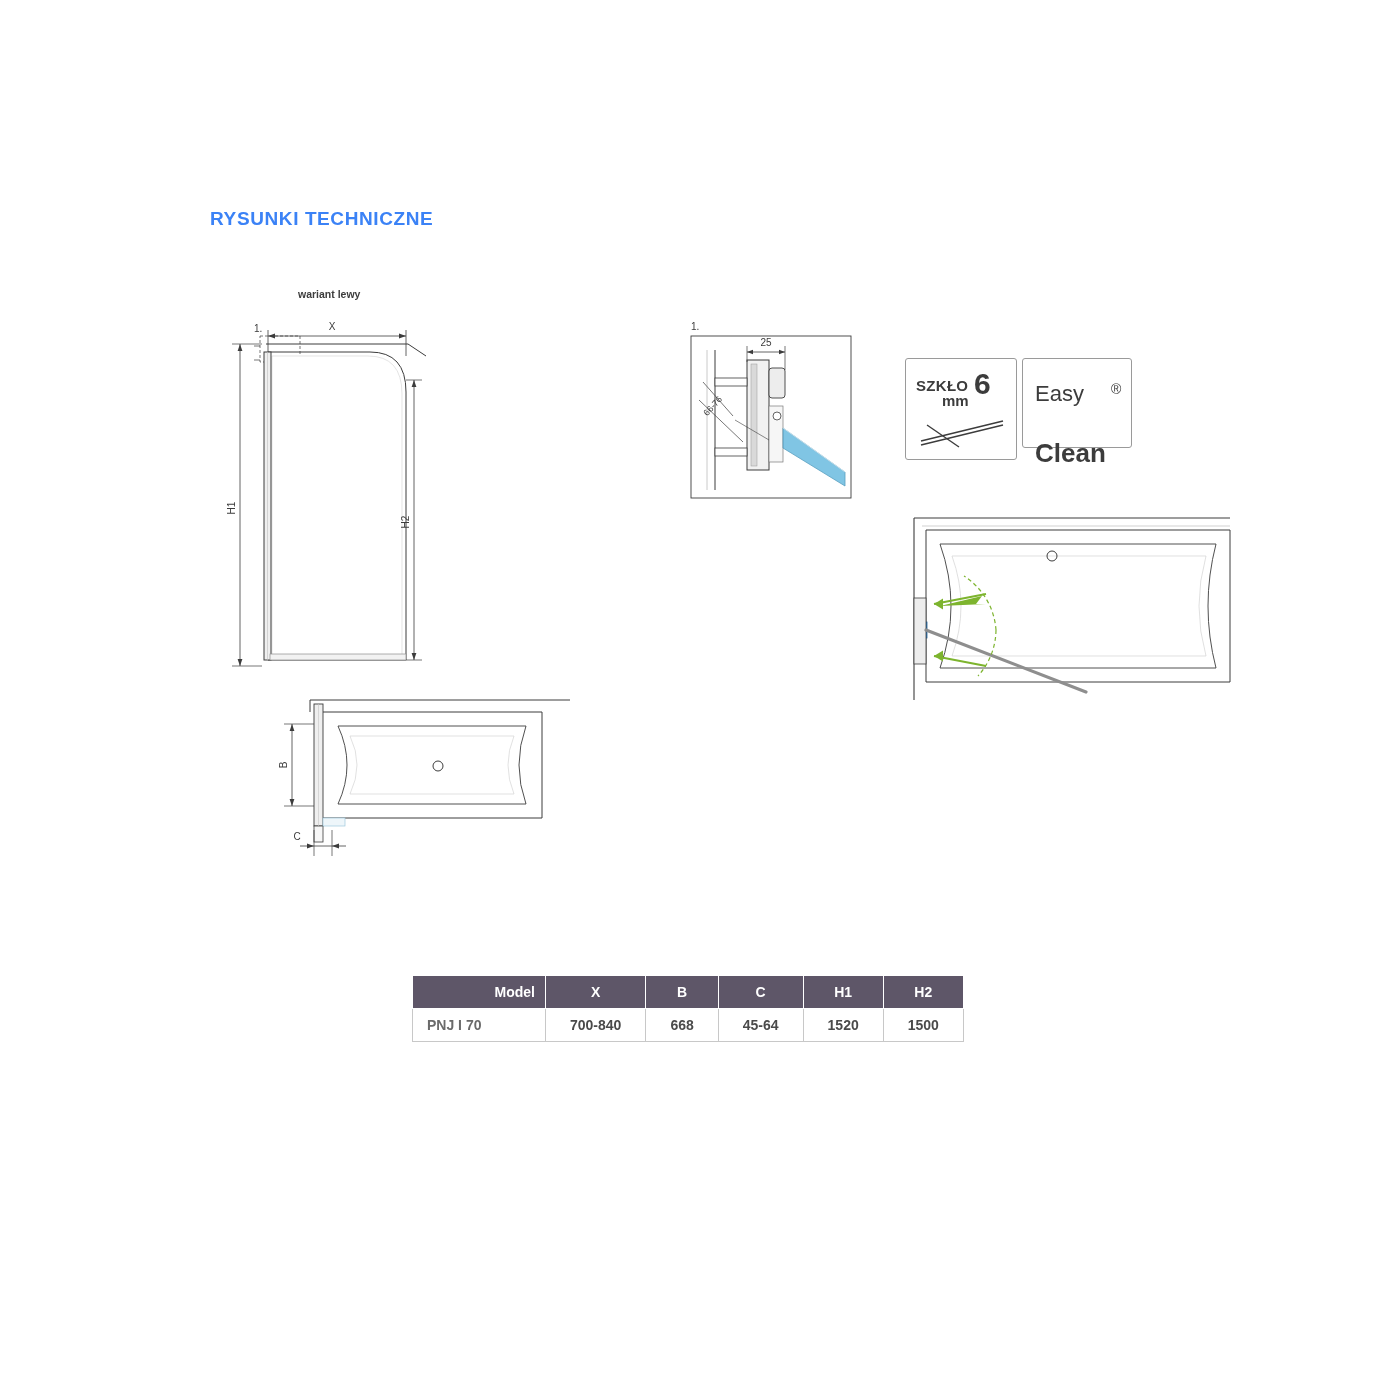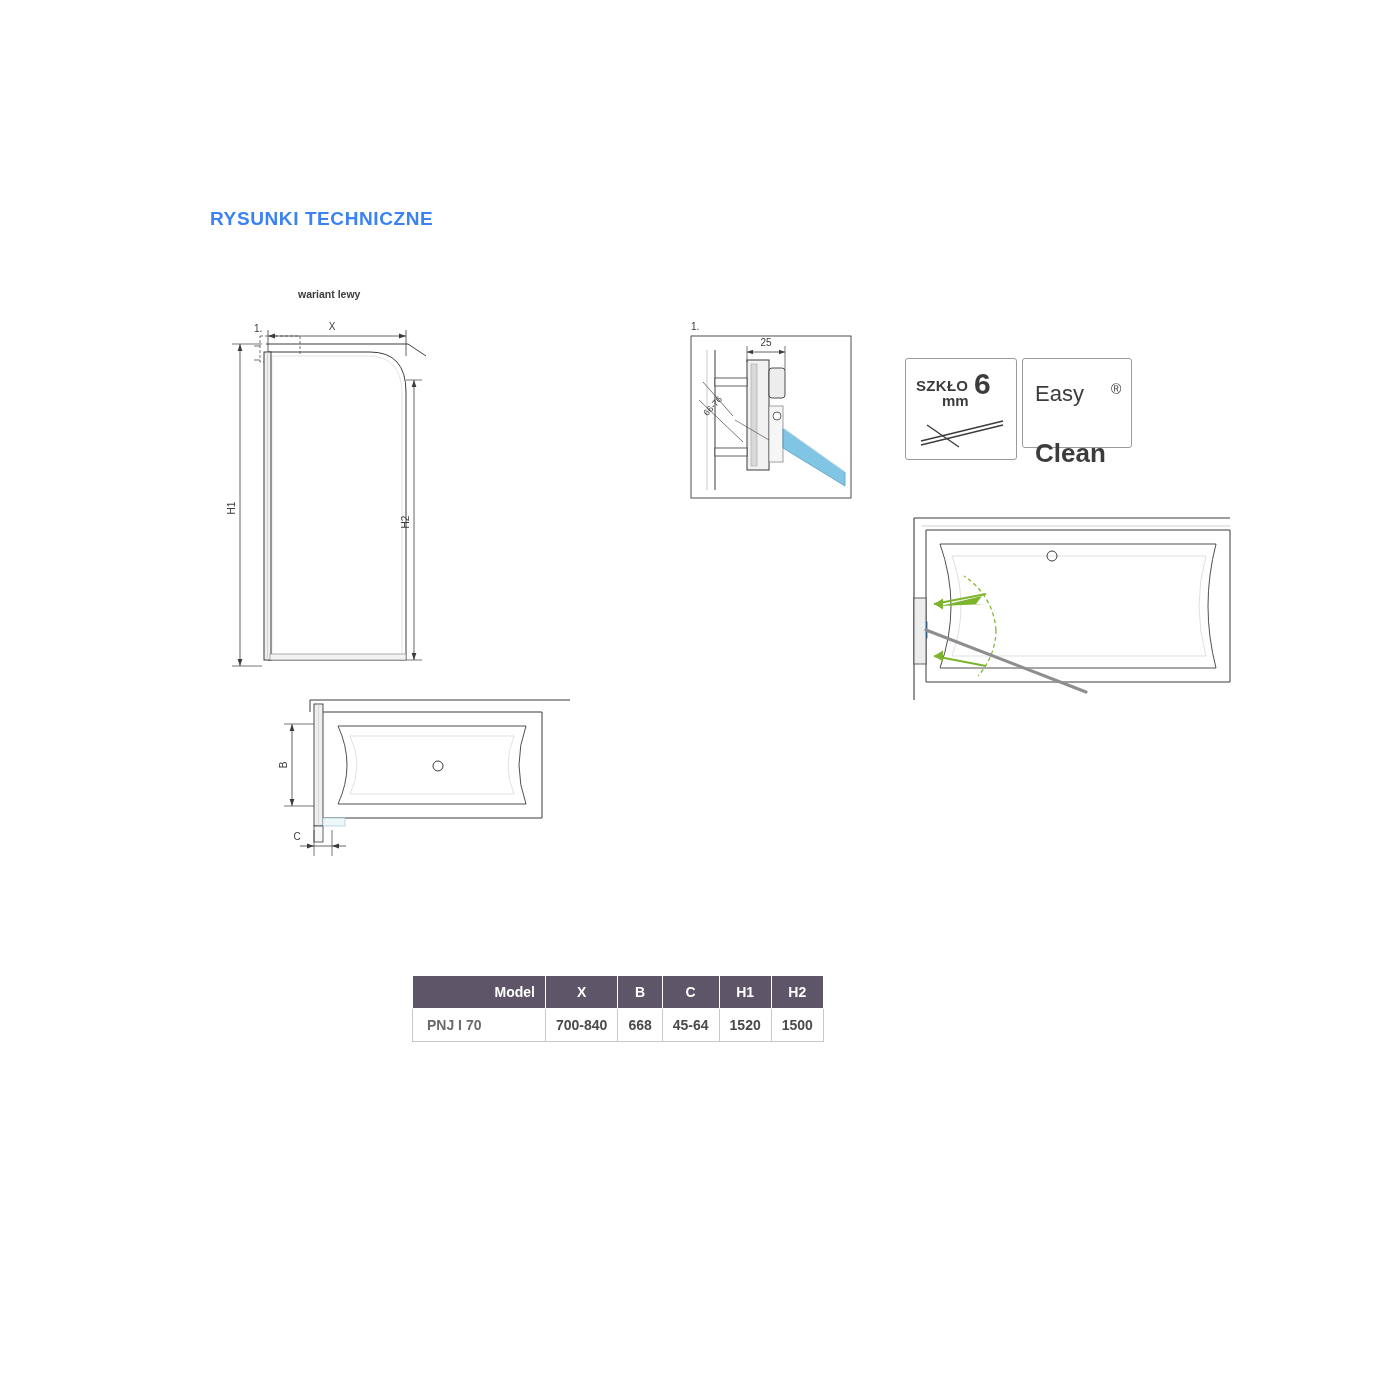--- a/index.html
+++ b/index.html
@@ -114,21 +114,21 @@
     text-align: center;
     white-space: nowrap;
   }
   #spec-table th.model-col {
     text-align: right;
     padding-left: 14px;
     width: 108px;
   }
   #spec-table td {
     border: 1px solid #c8c8c8;
-    padding: 8px 10px;
+    padding: 8px 24px;
     text-align: center;
     color: #4a4a4a;
     font-weight: bold;
     white-space: nowrap;
   }
   #spec-table td.model-col {
     text-align: left;
     padding-left: 14px;
     color: #6a6a6a;
   }

